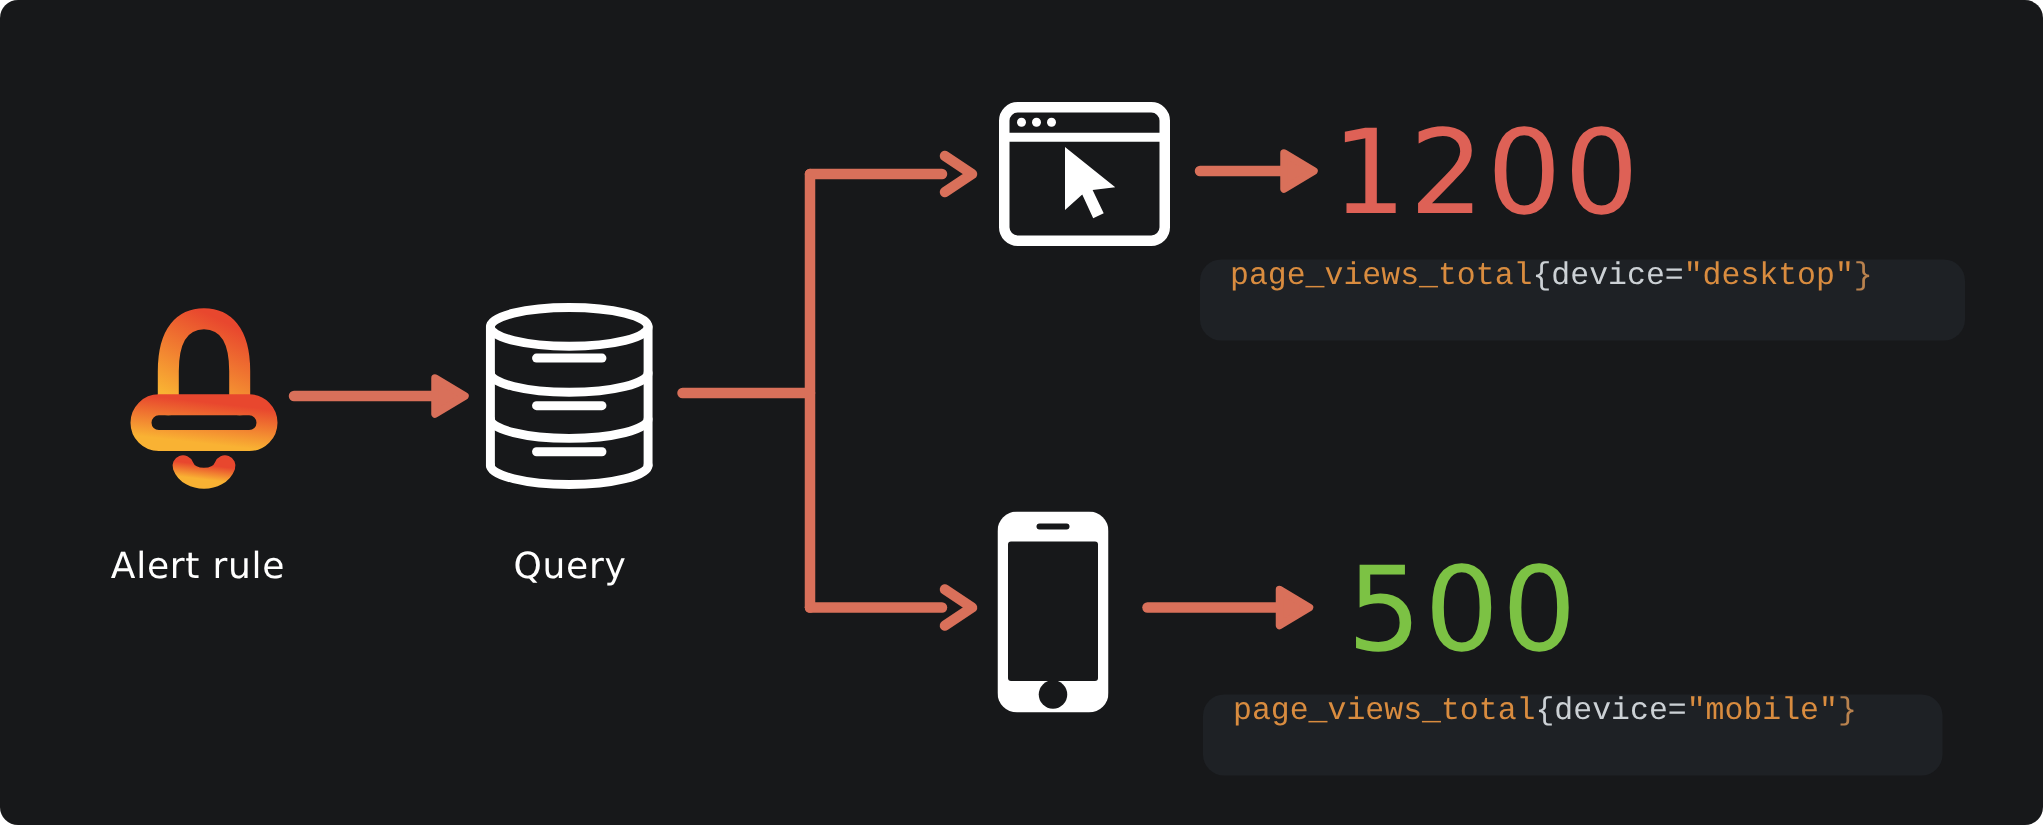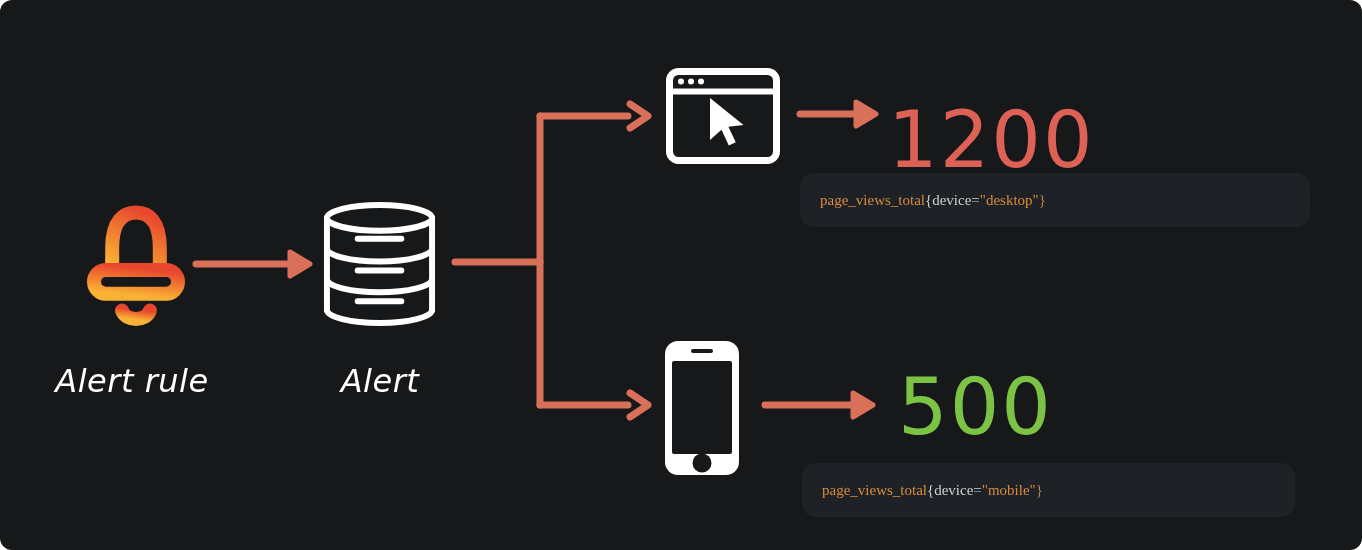--- a/index.html
+++ b/index.html
@@ -18,28 +18,28 @@
   svg{display:block;}
   .wire{stroke:var(--arrow);stroke-width:7;fill:none;stroke-linecap:round;stroke-linejoin:round;}
   .wire-head{fill:var(--arrow);stroke:var(--arrow);stroke-width:5;stroke-linejoin:round;}
   .bell-stop-1{stop-color:var(--bell-grad-top);}
   .bell-stop-2{stop-color:var(--bell-grad-bottom);}
   .bell-stroke{stroke:url(#bellGrad);stroke-width:10;fill:none;stroke-linecap:round;stroke-linejoin:round;}
   .db-stroke{stroke:var(--icon-white);stroke-width:6;fill:none;stroke-linecap:round;}
   .browser-stroke{stroke:var(--icon-white);fill:none;stroke-linecap:round;}
   .white-fill{fill:var(--icon-white);}
   .dark-fill{fill:var(--card-bg);}
-  .node-label{color:var(--label-text);font-size:32px;font-weight:500;text-align:center;
-              letter-spacing:.5px;line-height:1;font-style:italic;}
+  .node-label{color:var(--label-text);font-size:24px;font-weight:500;text-align:center;
+              letter-spacing:.5px;line-height:1;}
   .big-value{font-size:78px;font-weight:500;line-height:1;letter-spacing:2px;}
-  .big-value.desktop{color:var(--value-desktop);margin-top:24px;}
+  .big-value.desktop{color:var(--value-desktop);}
   .big-value.mobile{color:var(--value-mobile);}
   .code-box{background:var(--code-bg);border-radius:14px;height:54px;display:flex;
-            align-items:center;padding:0 20px;font-family:Liberation Serif, serif;
-            font-size:15px;white-space:pre;}
+            padding:0 20px;font-family:Liberation Mono, monospace;
+            font-size:21px;white-space:pre;}
   .tok-metric{color:var(--code-metric);}
   .tok-plain{color:var(--code-plain);}
   .tok-string{color:var(--code-string);}
   .tok-close{color:var(--code-close);}
 </style>
 </head>
 <body>
 
 <div class="card">
 
@@ -88,21 +88,21 @@
     <ellipse class="db-stroke" cx="60" cy="17" rx="53" ry="13"></ellipse>
     <path class="db-stroke" d="M7 17 V110"></path>
     <path class="db-stroke" d="M113 17 V110"></path>
     <path class="db-stroke" d="M7 110 C7 117 31 123 60 123 C89 123 113 117 113 110"></path>
     <path class="db-stroke" d="M7 48 C7 55 31 61 60 61 C89 61 113 55 113 48"></path>
     <path class="db-stroke" d="M7 79 C7 86 31 92 60 92 C89 92 113 86 113 79"></path>
     <path class="db-stroke" d="M38 38 H82"></path>
     <path class="db-stroke" d="M38 70 H82"></path>
     <path class="db-stroke" d="M38 101 H82"></path>
   </svg>
-  <div class="abs node-label" style="left:280px;top:365px;width:200px;">Alert</div>
+  <div class="abs node-label" style="left:280px;top:365px;width:200px;">Query</div>
 
   <svg class="abs" style="left:666px;top:68px;" width="114" height="96" viewBox="0 0 114 96">
     <rect class="browser-stroke" style="stroke-width:7;" x="3.5" y="3.5" width="107" height="89" rx="9"></rect>
     <path class="browser-stroke" style="stroke-width:6;" d="M4 23.5 H110"></path>
     <circle class="white-fill" cx="15" cy="13.5" r="3"></circle>
     <circle class="white-fill" cx="25" cy="13.5" r="3"></circle>
     <circle class="white-fill" cx="35" cy="13.5" r="3"></circle>
     <path class="white-fill" d="M44 30 L44 72 L55.5 61.7 L62.8 77.5 L69.8 74.2 L62.4 58.7 L77.5 56.9 Z"></path>
   </svg>
 

